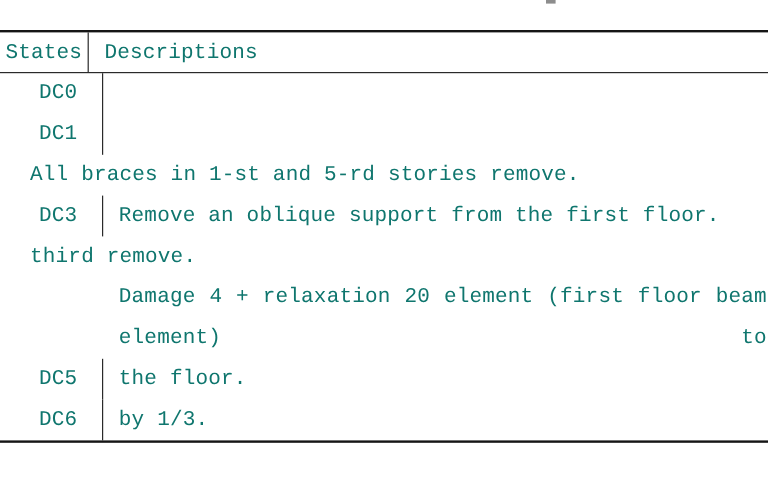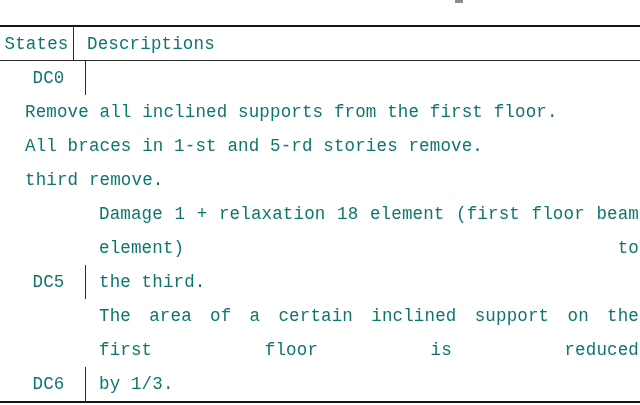--- a/index.html
+++ b/index.html
@@ -81,45 +81,48 @@
     <div class="header-row">
       <div class="state-col">States</div>
       <div class="desc-col">Descriptions</div>
     </div>
 
     <div class="body">
         <div class="row">
           <div class="state-col">DC0</div>
         </div>
         <div class="row">
-          <div class="desc-col">
-            <div class="line">Remove all inclined supports from the first floor.</div>
-          </div>
+          <div class="state-col">DC1</div>
         </div>
         <div class="row">
           <div class="desc-col">
             <div class="line">All braces in 1-st and 5-rd stories remove.</div>
+          </div>
+        </div>
+        <div class="row">
+          <div class="state-col">DC3</div>
+          <div class="desc-col">
+            <div class="line">Remove an oblique support from the first floor.</div>
           </div>
         </div>
         <div class="row">
           <div class="desc-col">
             <div class="line">third remove.</div>
           </div>
         </div>
         <div class="row">
           <div class="state-col">DC5</div>
           <div class="desc-col">
-            <div class="line cont">Damage 1 + relaxation 18 element (first floor beam element) to</div>
-            <div class="line">the third.</div>
+            <div class="line cont">Damage 4 + relaxation 20 element (first floor beam element) to</div>
+            <div class="line">the floor.</div>
           </div>
         </div>
         <div class="row">
           <div class="state-col">DC6</div>
           <div class="desc-col">
-            <div class="line cont">The area of a certain inclined support on the first floor is reduced</div>
             <div class="line">by 1/3.</div>
           </div>
         </div>
       </div>
 
     <div class="bottomrule"></div>
   </div>
 
 </div>
 

